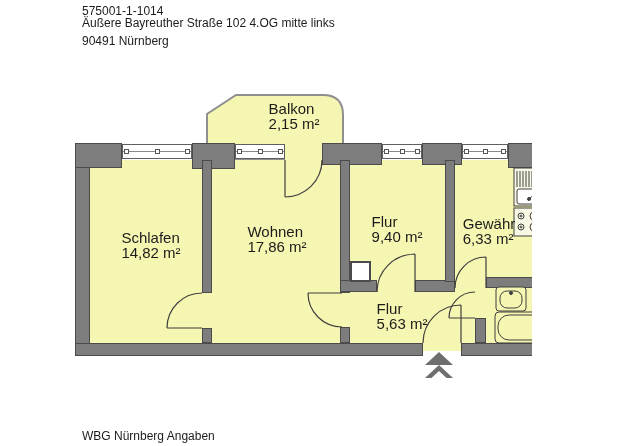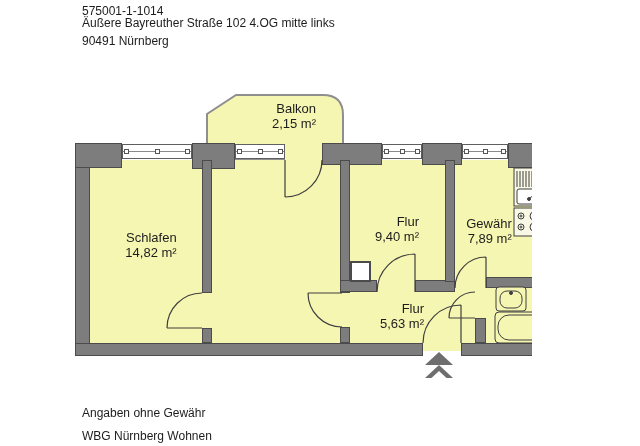--- a/index.html
+++ b/index.html
@@ -6,21 +6,21 @@
   html,body{margin:0;padding:0;background:#fff;}
   .canvas{position:relative;width:532px;height:446px;background:#ffffff;overflow:hidden;
           font-family:"Liberation Sans","DejaVu Sans",sans-serif;color:#1c1c1c;}
   .txt{position:absolute;font-size:12px;line-height:15px;white-space:nowrap;}
   .yellow{position:absolute;background:#f6f6b3;}
   .wall{position:absolute;background:#7d7d7d;border:1px solid #4b4b4b;box-sizing:border-box;}
   .window{position:absolute;background:#ffffff;border:1px solid #5f5f5f;box-sizing:border-box;height:15px;top:144px;}
   .window .mid{position:absolute;left:0;right:0;top:6px;border-top:1px solid #8a8a8a;}
   .wsq{position:absolute;width:5px;height:5px;background:#fff;border:1px solid #555;top:4px;box-sizing:border-box;}
   .shaft{position:absolute;background:#ffffff;border:2px solid #4b4b4b;box-sizing:border-box;}
-  .room-label{position:absolute;text-align:right;font-size:13px;line-height:15px;white-space:nowrap;transform:translateX(-50%);z-index:6;}
+  .room-label{position:absolute;text-align:left;font-size:15px;line-height:15px;white-space:nowrap;transform:translateX(-50%);z-index:6;}
   .room-label span{display:block;}
   svg.layer{position:absolute;left:0;top:0;z-index:5;pointer-events:none;}
   svg.under{z-index:0;}
 </style>
 </head>
 <body>
 
 <div class="canvas">
 
   <div class="txt" style="left:82px;top:4px">575001-1-1014</div>
@@ -137,29 +137,32 @@
   </svg>
 
   <div class="room-label" style="left:294px;top:101px">
     <span>Balkon</span>
       <span>2,15 m²</span>
   </div>
   <div class="room-label" style="left:151px;top:230px">
     <span>Schlafen</span>
       <span>14,82 m²</span>
   </div>
+  <div class="room-label" style="left:277px;top:224px">
+    <span>Wohnen</span>
+      <span>17,86 m²</span>
+  </div>
   <div class="room-label" style="left:397px;top:214px">
     <span>Flur</span>
       <span>9,40 m²</span>
   </div>
   <div class="room-label" style="left:489px;top:216px">
     <span>Gewähr</span>
-      <span>7,89 m²</span>
+      <span>6,33 m²</span>
   </div>
   <div class="room-label" style="left:402px;top:301px">
     <span>Flur</span>
       <span>5,63 m²</span>
   </div>
 
-  <div class="txt" style="left:82px;top:406px">Angaben ohne Gewähr</div>
-  <div class="txt" style="left:82px;top:429px">WBG Nürnberg Wohnen</div>
+  <div class="txt" style="left:82px;top:429px">WBG Nürnberg Angaben</div>
 
 </div>
 
 </body></html>

